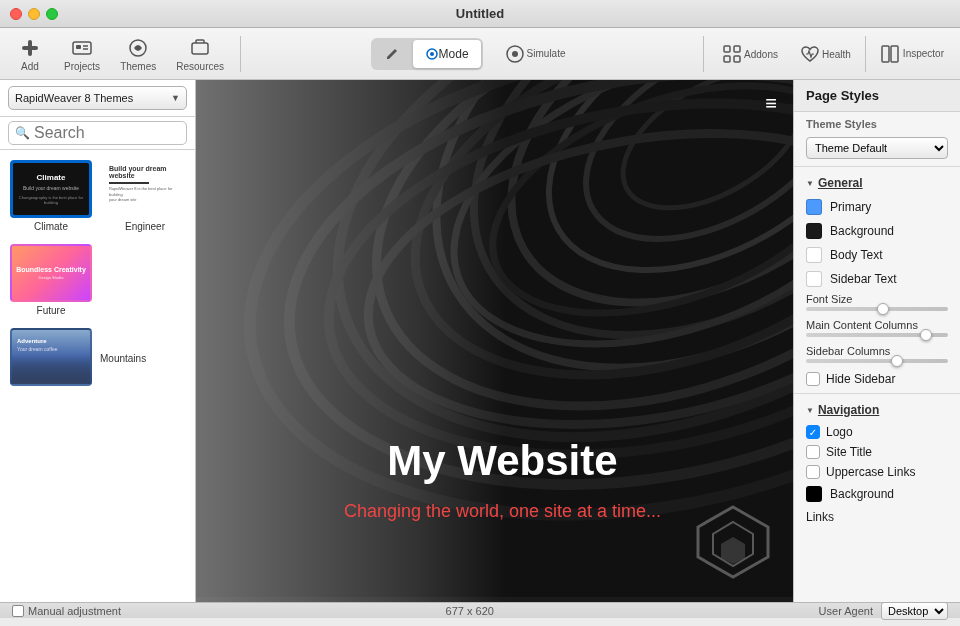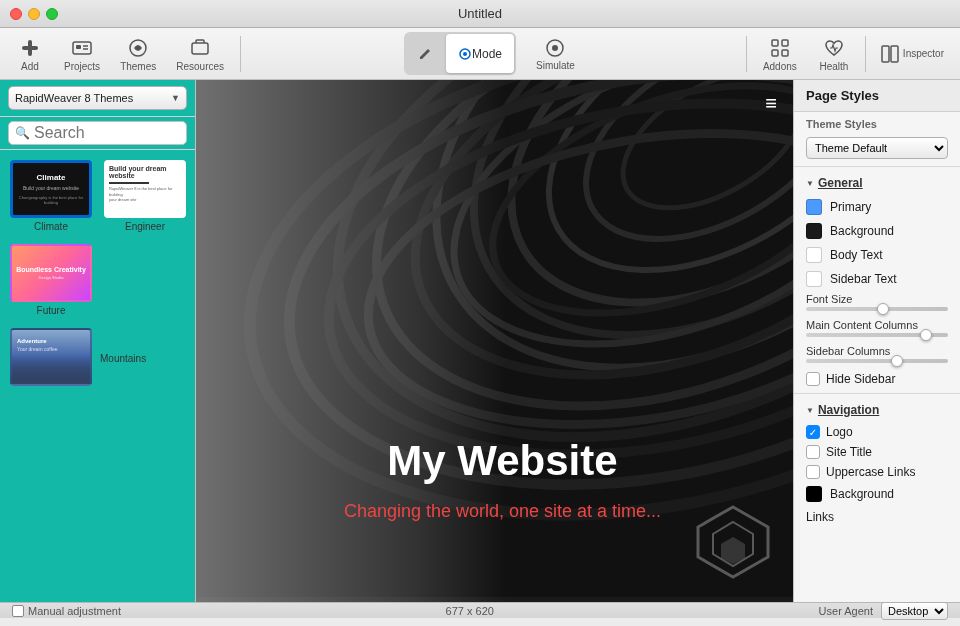--- a/index.html
+++ b/index.html
@@ -33,21 +33,21 @@
     .traffic-light {
       width: 12px;
       height: 12px;
       border-radius: 50%;
     }
     .tl-close { background: #ff5f57; border: 1px solid #e0443e; }
     .tl-min { background: #febc2e; border: 1px solid #d4a02a; }
     .tl-max { background: #28c840; border: 1px solid #1aab29; }
     .title-bar-title {
       font-size: 13px;
-      font-weight: 400;
+      font-weight: 700;
       color: #333;
     }
 
     
     .toolbar {
       height: 52px;
       background: linear-gradient(to bottom, #f5f5f5, #e8e8e8);
       border-bottom: 1px solid #c0c0c0;
       display: flex;
       align-items: center;
@@ -110,38 +110,38 @@
       background: white;
       box-shadow: 0 1px 3px rgba(0,0,0,0.2);
     }
     .toolbar-right {
       display: flex;
       gap: 4px;
       align-items: center;
     }
     .toolbar-right-btn {
       display: flex;
-      flex-direction: column;
+      flex-direction: row;
       align-items: center;
       padding: 4px 8px;
       cursor: pointer;
       border-radius: 6px;
       min-width: 50px;
     }
 
     
     .main-area {
       display: flex;
       height: calc(626px - 28px - 52px - 24px);
     }
 
     
     .left-panel {
       width: 196px;
-      background: #14b8a6;
+      background: #ffffff;
       border-right: 1px solid #c0c0c0;
       display: flex;
       flex-direction: column;
       overflow: hidden;
     }
     .theme-selector {
       padding: 6px 8px;
       border-bottom: 1px solid #d0d0d0;
       display: flex;
       align-items: center;
@@ -526,21 +526,21 @@
       </div>
       <div class="mode-btn active">
         <svg width="14" height="14" viewBox="0 0 14 14">
           <circle cx="7" cy="7" r="5" fill="none" stroke="#0066cc" stroke-width="1.5"></circle>
           <circle cx="7" cy="7" r="2" fill="#0066cc"></circle>
         </svg>
         <span>Mode</span>
       </div>
     </div>
     <div style="width:12px"></div>
-    <div class="toolbar-group" style="flex-direction:column; ">
+    <div class="toolbar-group" style="flex-direction:row; ">
       <div class="toolbar-icon">
         <svg width="20" height="20" viewBox="0 0 20 20">
           <circle cx="10" cy="10" r="8" fill="none" stroke="#555" stroke-width="1.5"></circle>
           <circle cx="10" cy="10" r="3" fill="#555"></circle>
         </svg>
       </div>
       <span class="toolbar-label" style="margin-top:0">Simulate</span>
     </div>
   </div>
 

